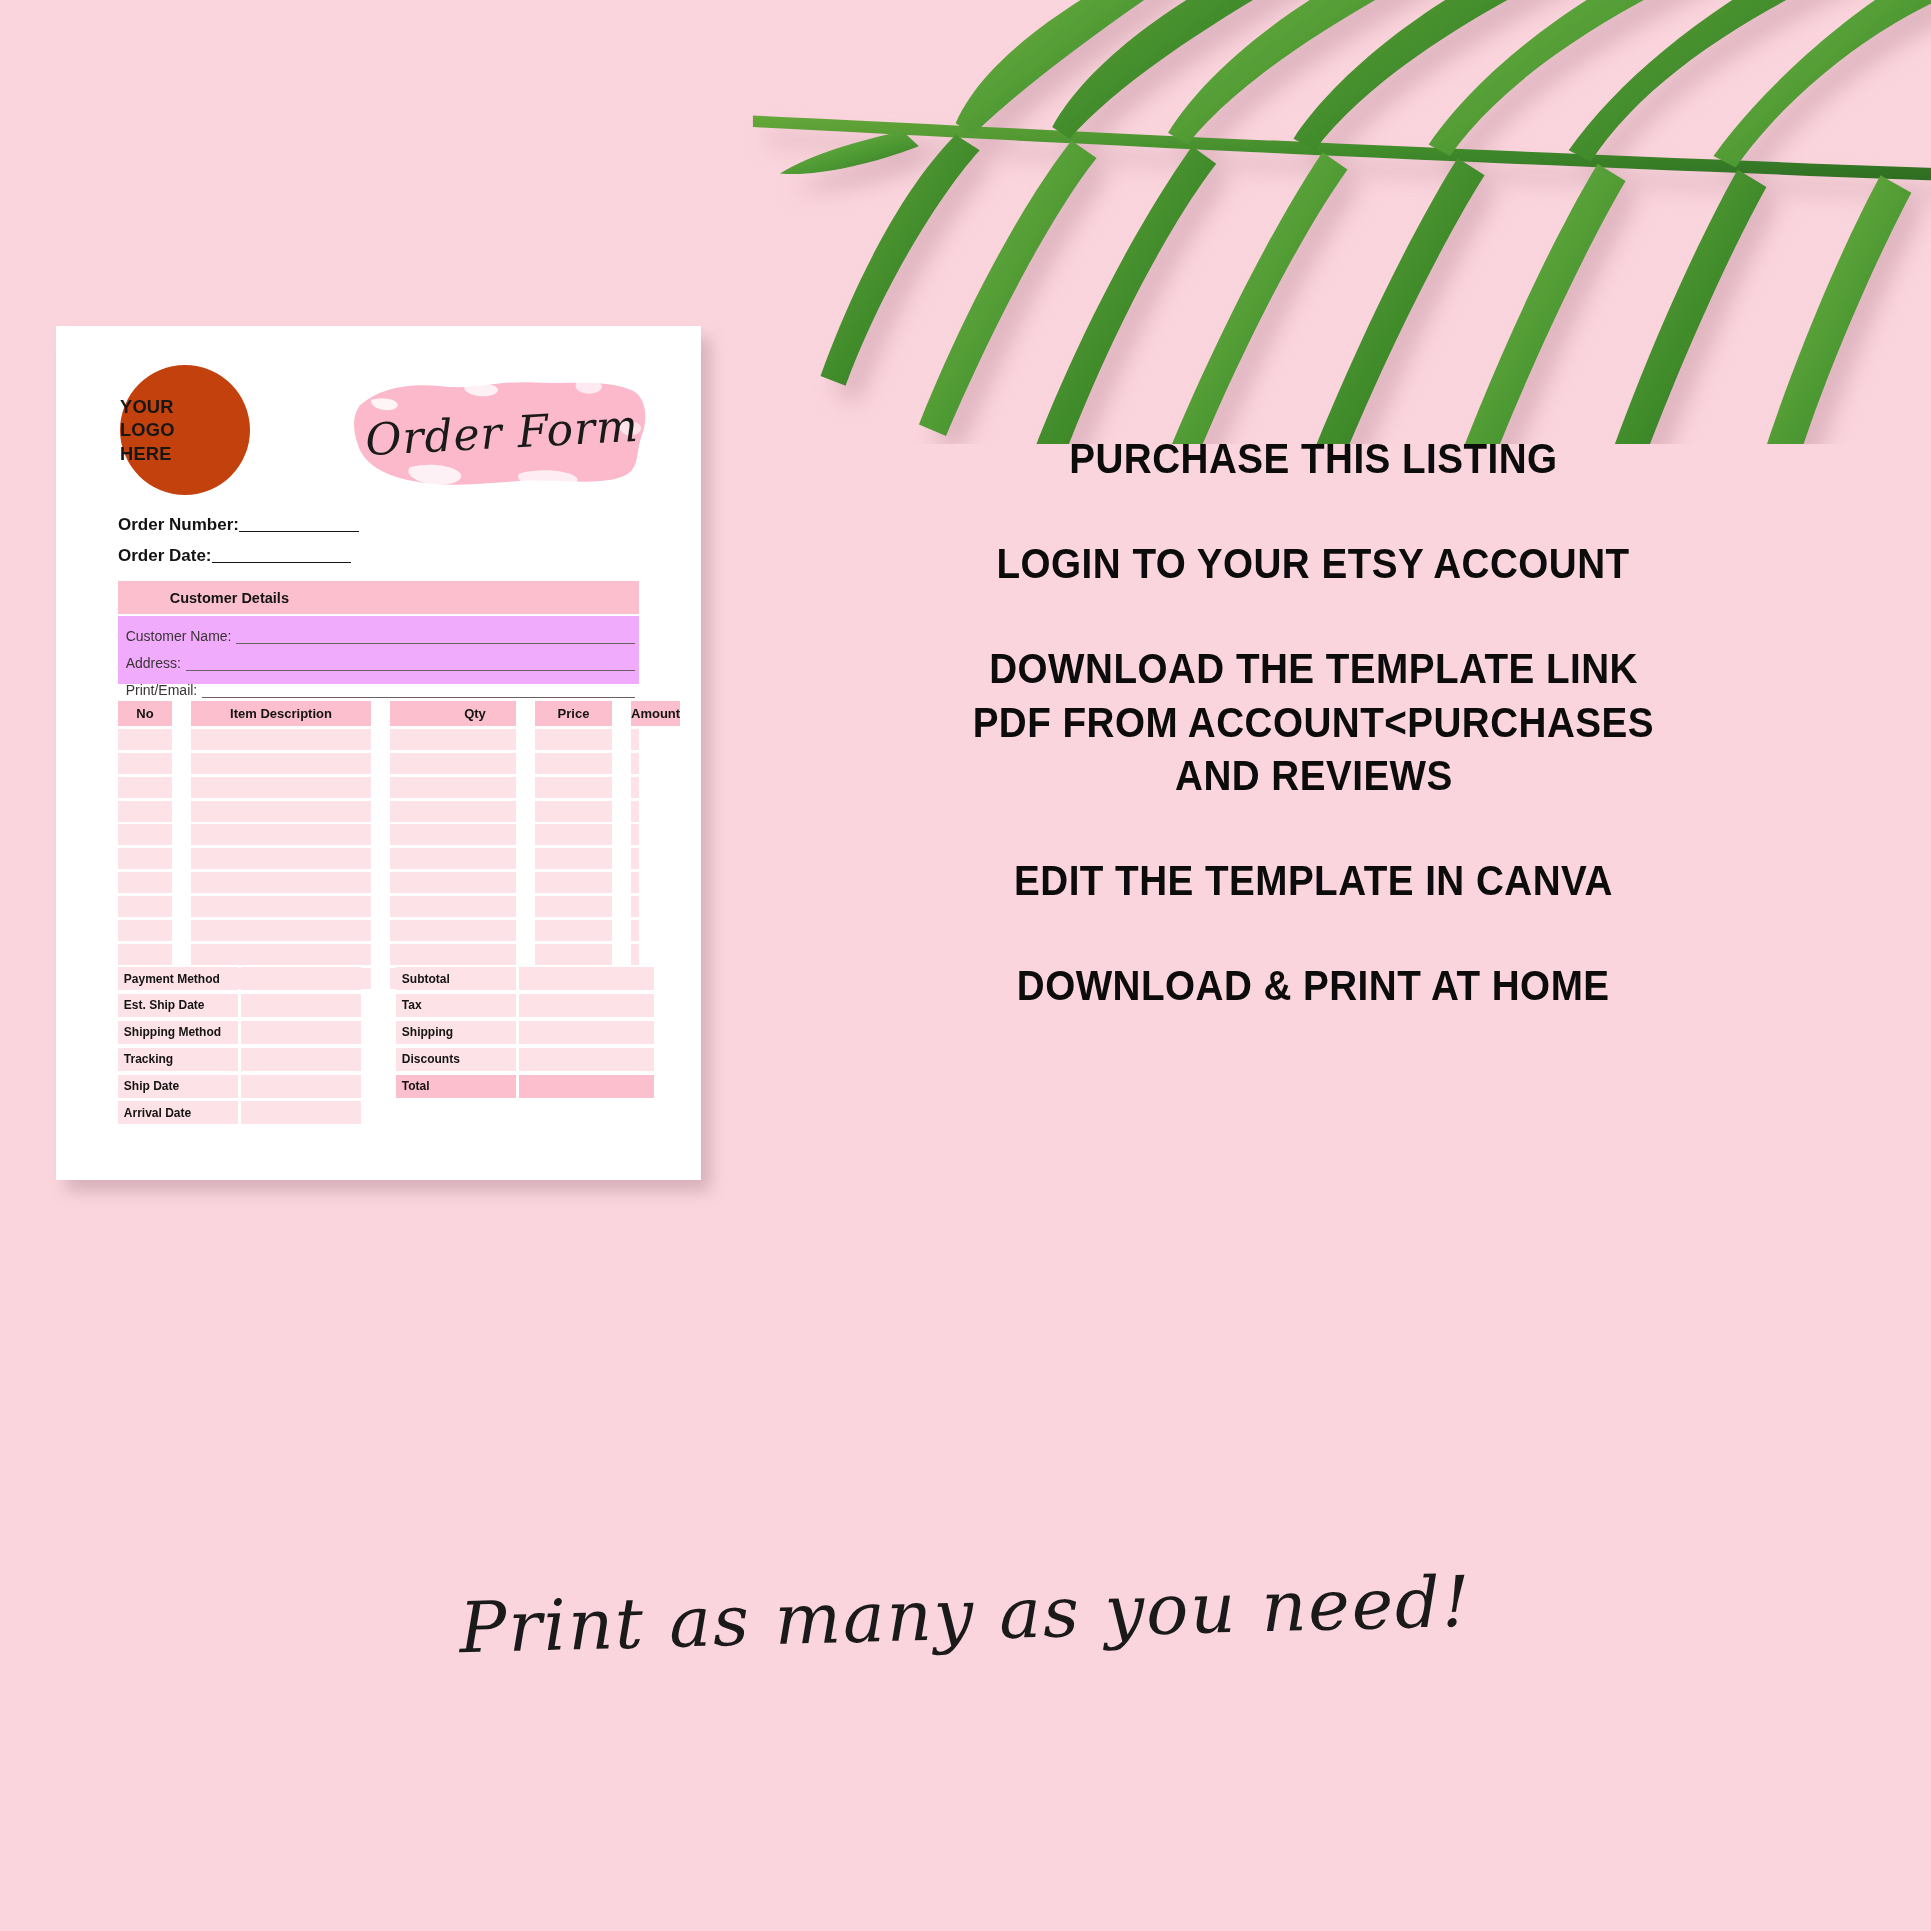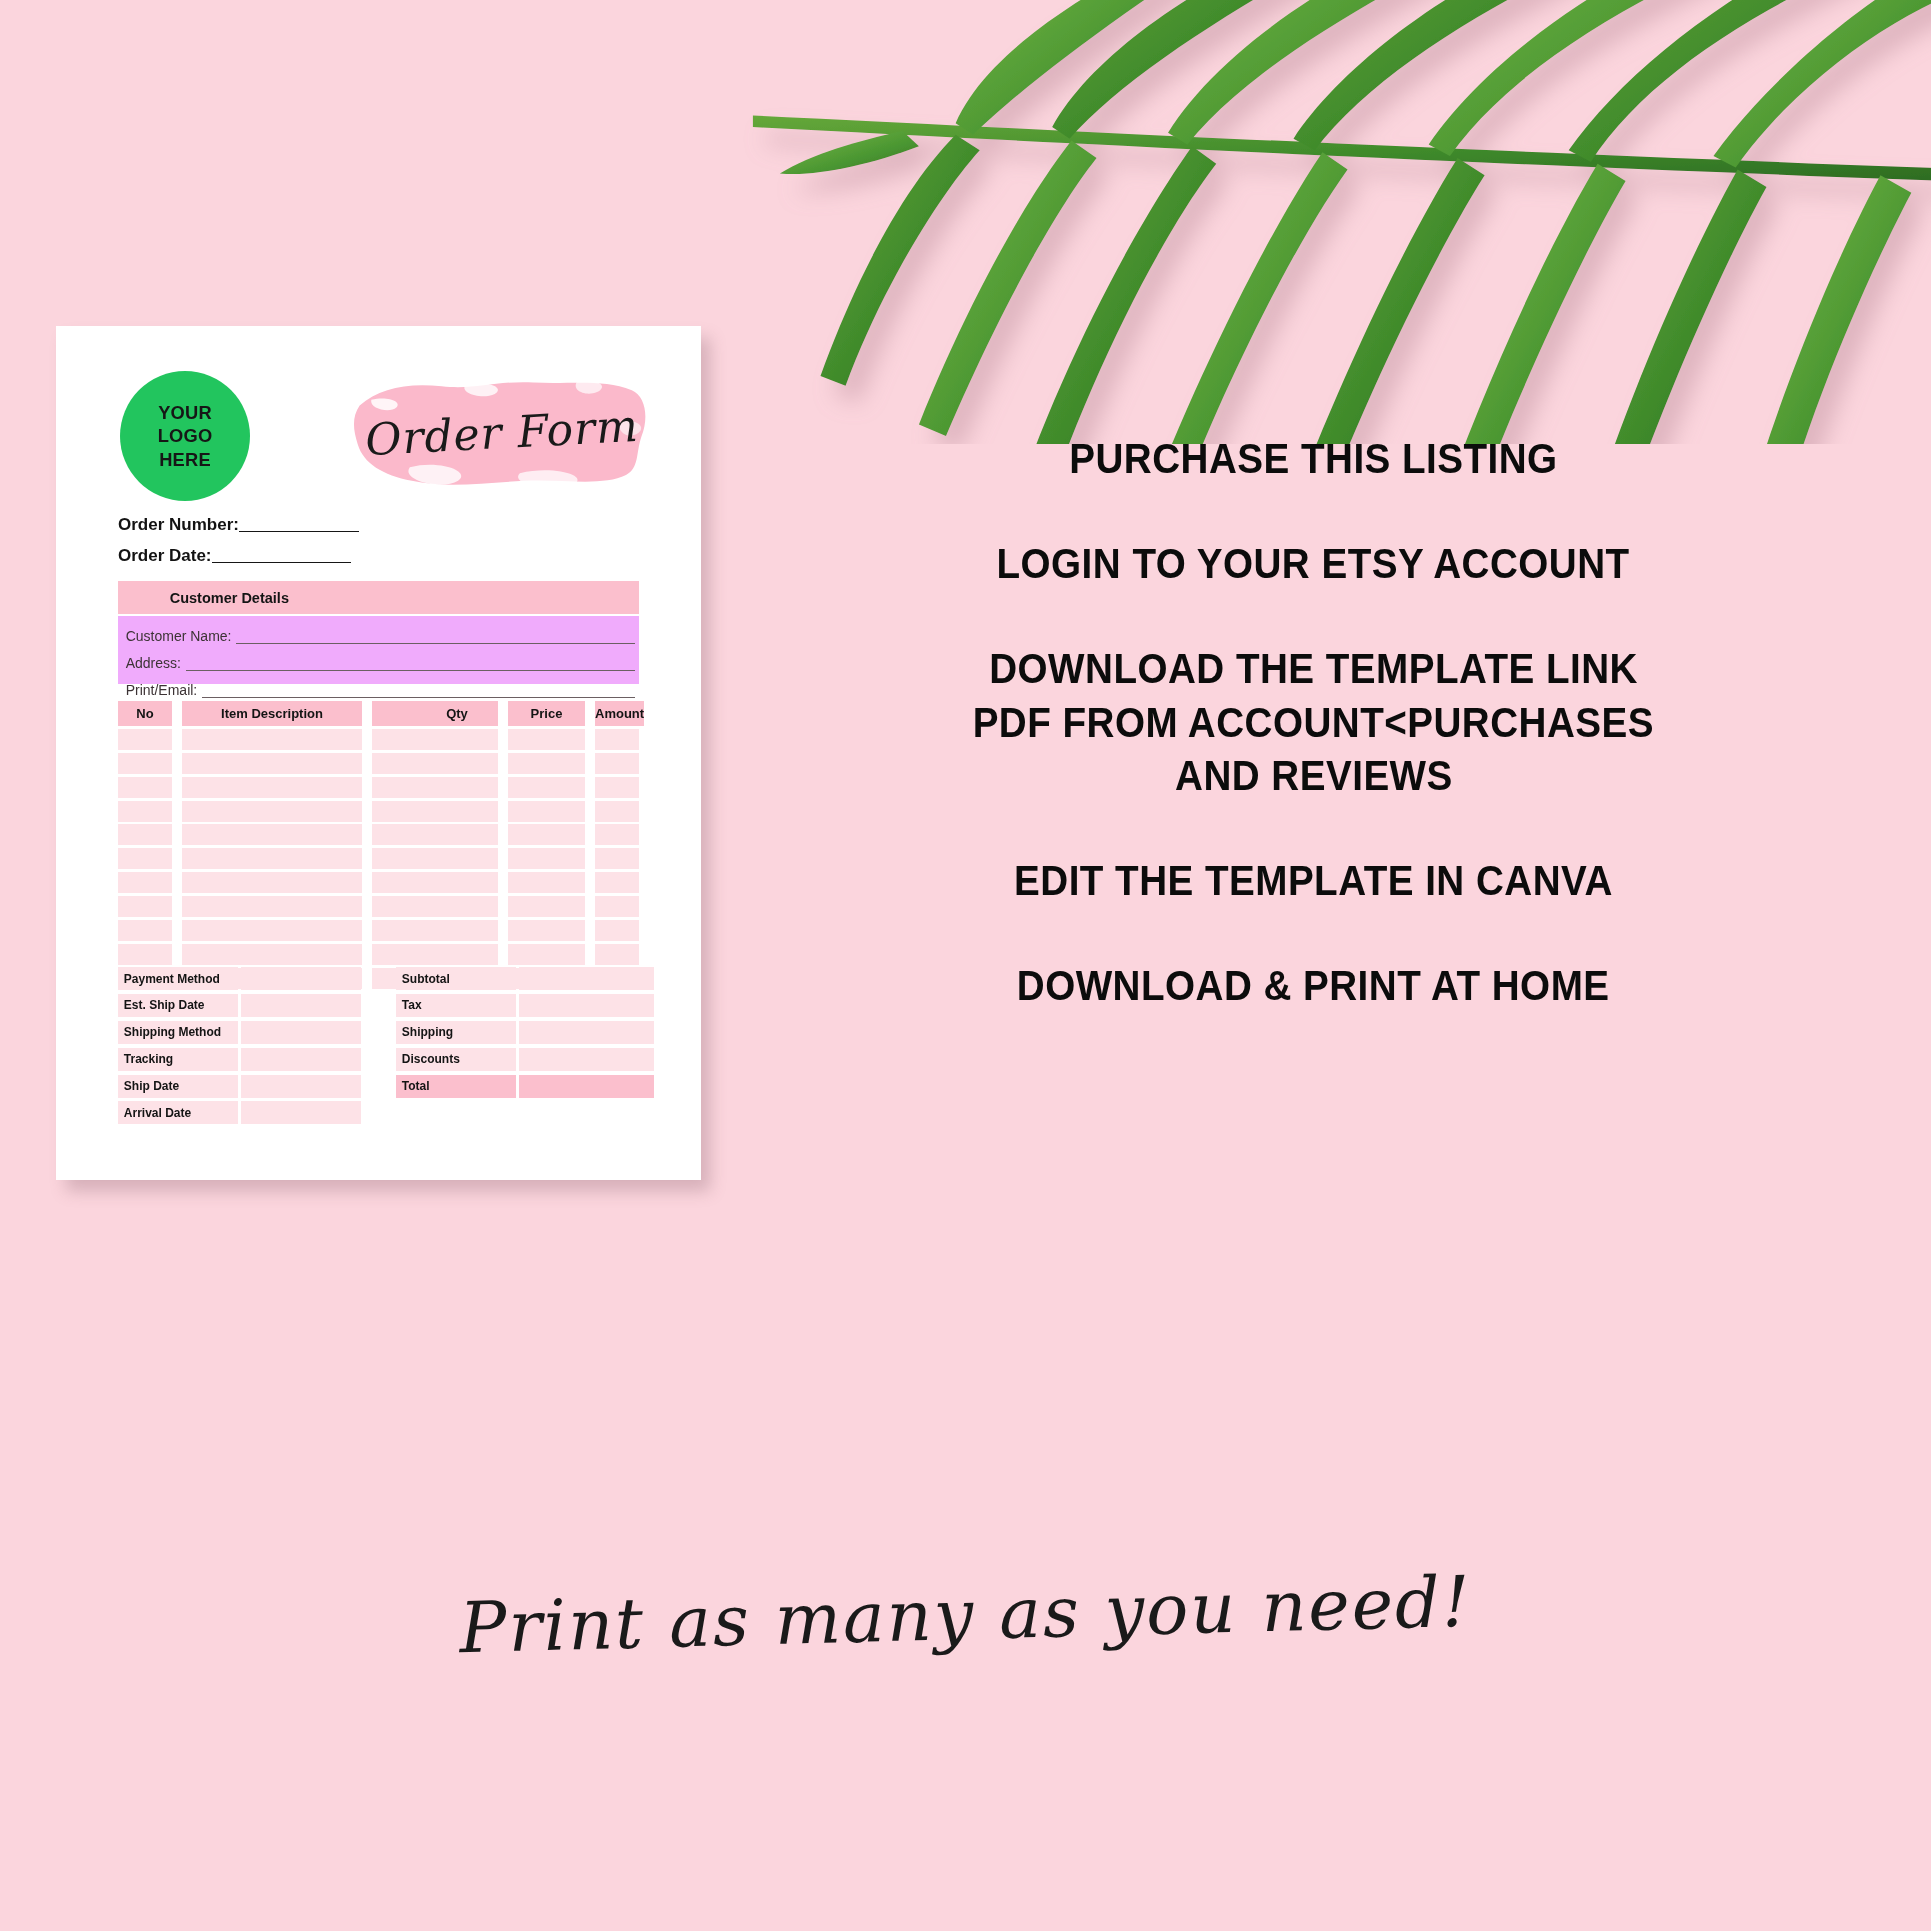--- a/index.html
+++ b/index.html
@@ -16,22 +16,22 @@
 
   
   #sheet{
     position:absolute;left:56px;top:326px;width:645px;height:854px;
     background:#ffffff;
     box-shadow:9.7px 11.6px 15.4px rgba(120,80,95,.28);
   }
   #sheet-inner{position:absolute;left:0;top:0;right:0;bottom:0;padding:0;}
 
   .logo-circle{
-    position:absolute;left:64px;top:45px;width:130px;height:130px;border-radius:50%;
-    background:#22c55e;display:flex;flex-direction:column;align-items:center;justify-content:center;
+    position:absolute;left:64px;top:39px;width:130px;height:130px;border-radius:50%;
+    background:#c2410c;display:flex;flex-direction:column;justify-content:center;
     line-height:1.28;
   }
   .logo-circle span{font-weight:bold;font-size:18.3px;color:#161616;letter-spacing:0.2px;}
 
   .brush{
     position:absolute;left:294px;top:41px;width:304px;height:130px;
   }
   .brush svg{position:absolute;inset:0;}
   .brush .script{
     position:absolute;left:0;top:0;width:100%;height:100%;
@@ -60,21 +60,21 @@
   }
   .cust-row{position:absolute;left:7.7px;right:3.9px;font-size:14px;color:#3c3335;white-space:nowrap;display:flex;align-items:flex-end;}
   .cust-row .lbl{flex:0 0 auto;}
   .cust-row .fill{flex:1 1 auto;border-bottom:1px solid #6b5f62;margin-left:4.8px;height:12.6px;}
   #cr0{top:11.6px;}
   #cr1{top:39px;}
   #cr2{top:66px;}
 
   
   #items{position:absolute;left:62px;top:375px;width:521px;}
-  .it-row{display:flex;gap:10px;margin-bottom:2.9px;}
+  .it-row{display:flex;gap:19px;margin-bottom:2.9px;}
   .it-cell{height:21px;background:#fde2e7;}
   .it-head .it-cell{background:#fbbfcd;display:flex;align-items:center;justify-content:center;height:25px;}
   .it-head .it-cell span{font-weight:bold;font-size:13px;color:#141414;}
   .c-no{flex:0 0 54px;}
   .c-desc{flex:0 0 180px;}
   .c-qty{flex:0 0 82px;padding-left:44px;}
   .c-price{flex:0 0 77px;}
   .c-amt{flex:1 1 auto;}
 
   

